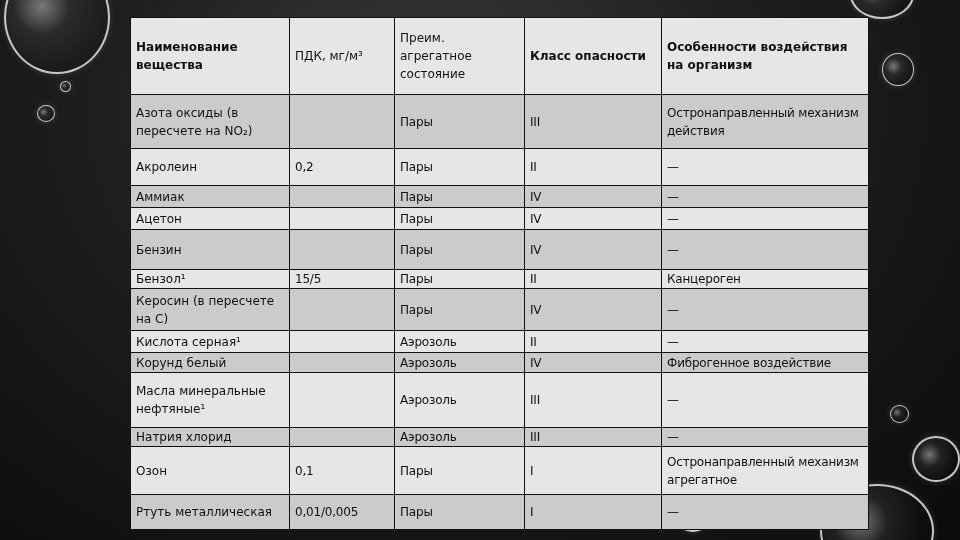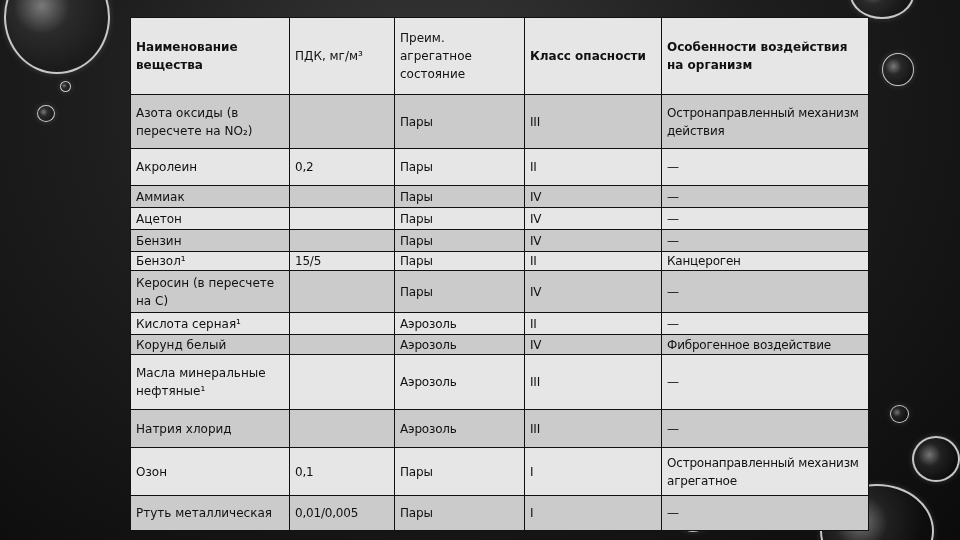--- a/index.html
+++ b/index.html
@@ -82,21 +82,21 @@
       <td class="thin">IV</td>
       <td class="thin">—</td>
     </tr>
     <tr class="light" style="height:22px">
       <td class="name">Ацетон</td>
       <td class="thin"></td>
       <td class="thin">Пары</td>
       <td class="thin">IV</td>
       <td class="thin">—</td>
     </tr>
-    <tr class="dark" style="height:22px">
+    <tr class="dark" style="height:40px">
       <td class="name">Бензин</td>
       <td class="thin"></td>
       <td class="thin">Пары</td>
       <td class="thin">IV</td>
       <td class="thin">—</td>
     </tr>
     <tr class="light" style="height:16px">
       <td class="name">Бензол¹</td>
       <td class="thin">15/5</td>
       <td class="thin">Пары</td>
@@ -124,21 +124,21 @@
       <td class="thin">IV</td>
       <td class="thin">Фиброгенное воздействие</td>
     </tr>
     <tr class="light" style="height:55px">
       <td class="name">Масла минеральные нефтяные¹</td>
       <td class="thin"></td>
       <td class="thin">Аэрозоль</td>
       <td class="thin">III</td>
       <td class="thin">—</td>
     </tr>
-    <tr class="dark" style="height:38px">
+    <tr class="dark" style="height:19px">
       <td class="name">Натрия хлорид</td>
       <td class="thin"></td>
       <td class="thin">Аэрозоль</td>
       <td class="thin">III</td>
       <td class="thin">—</td>
     </tr>
     <tr class="light" style="height:48px">
       <td class="name">Озон</td>
       <td class="thin">0,1</td>
       <td class="thin">Пары</td>

